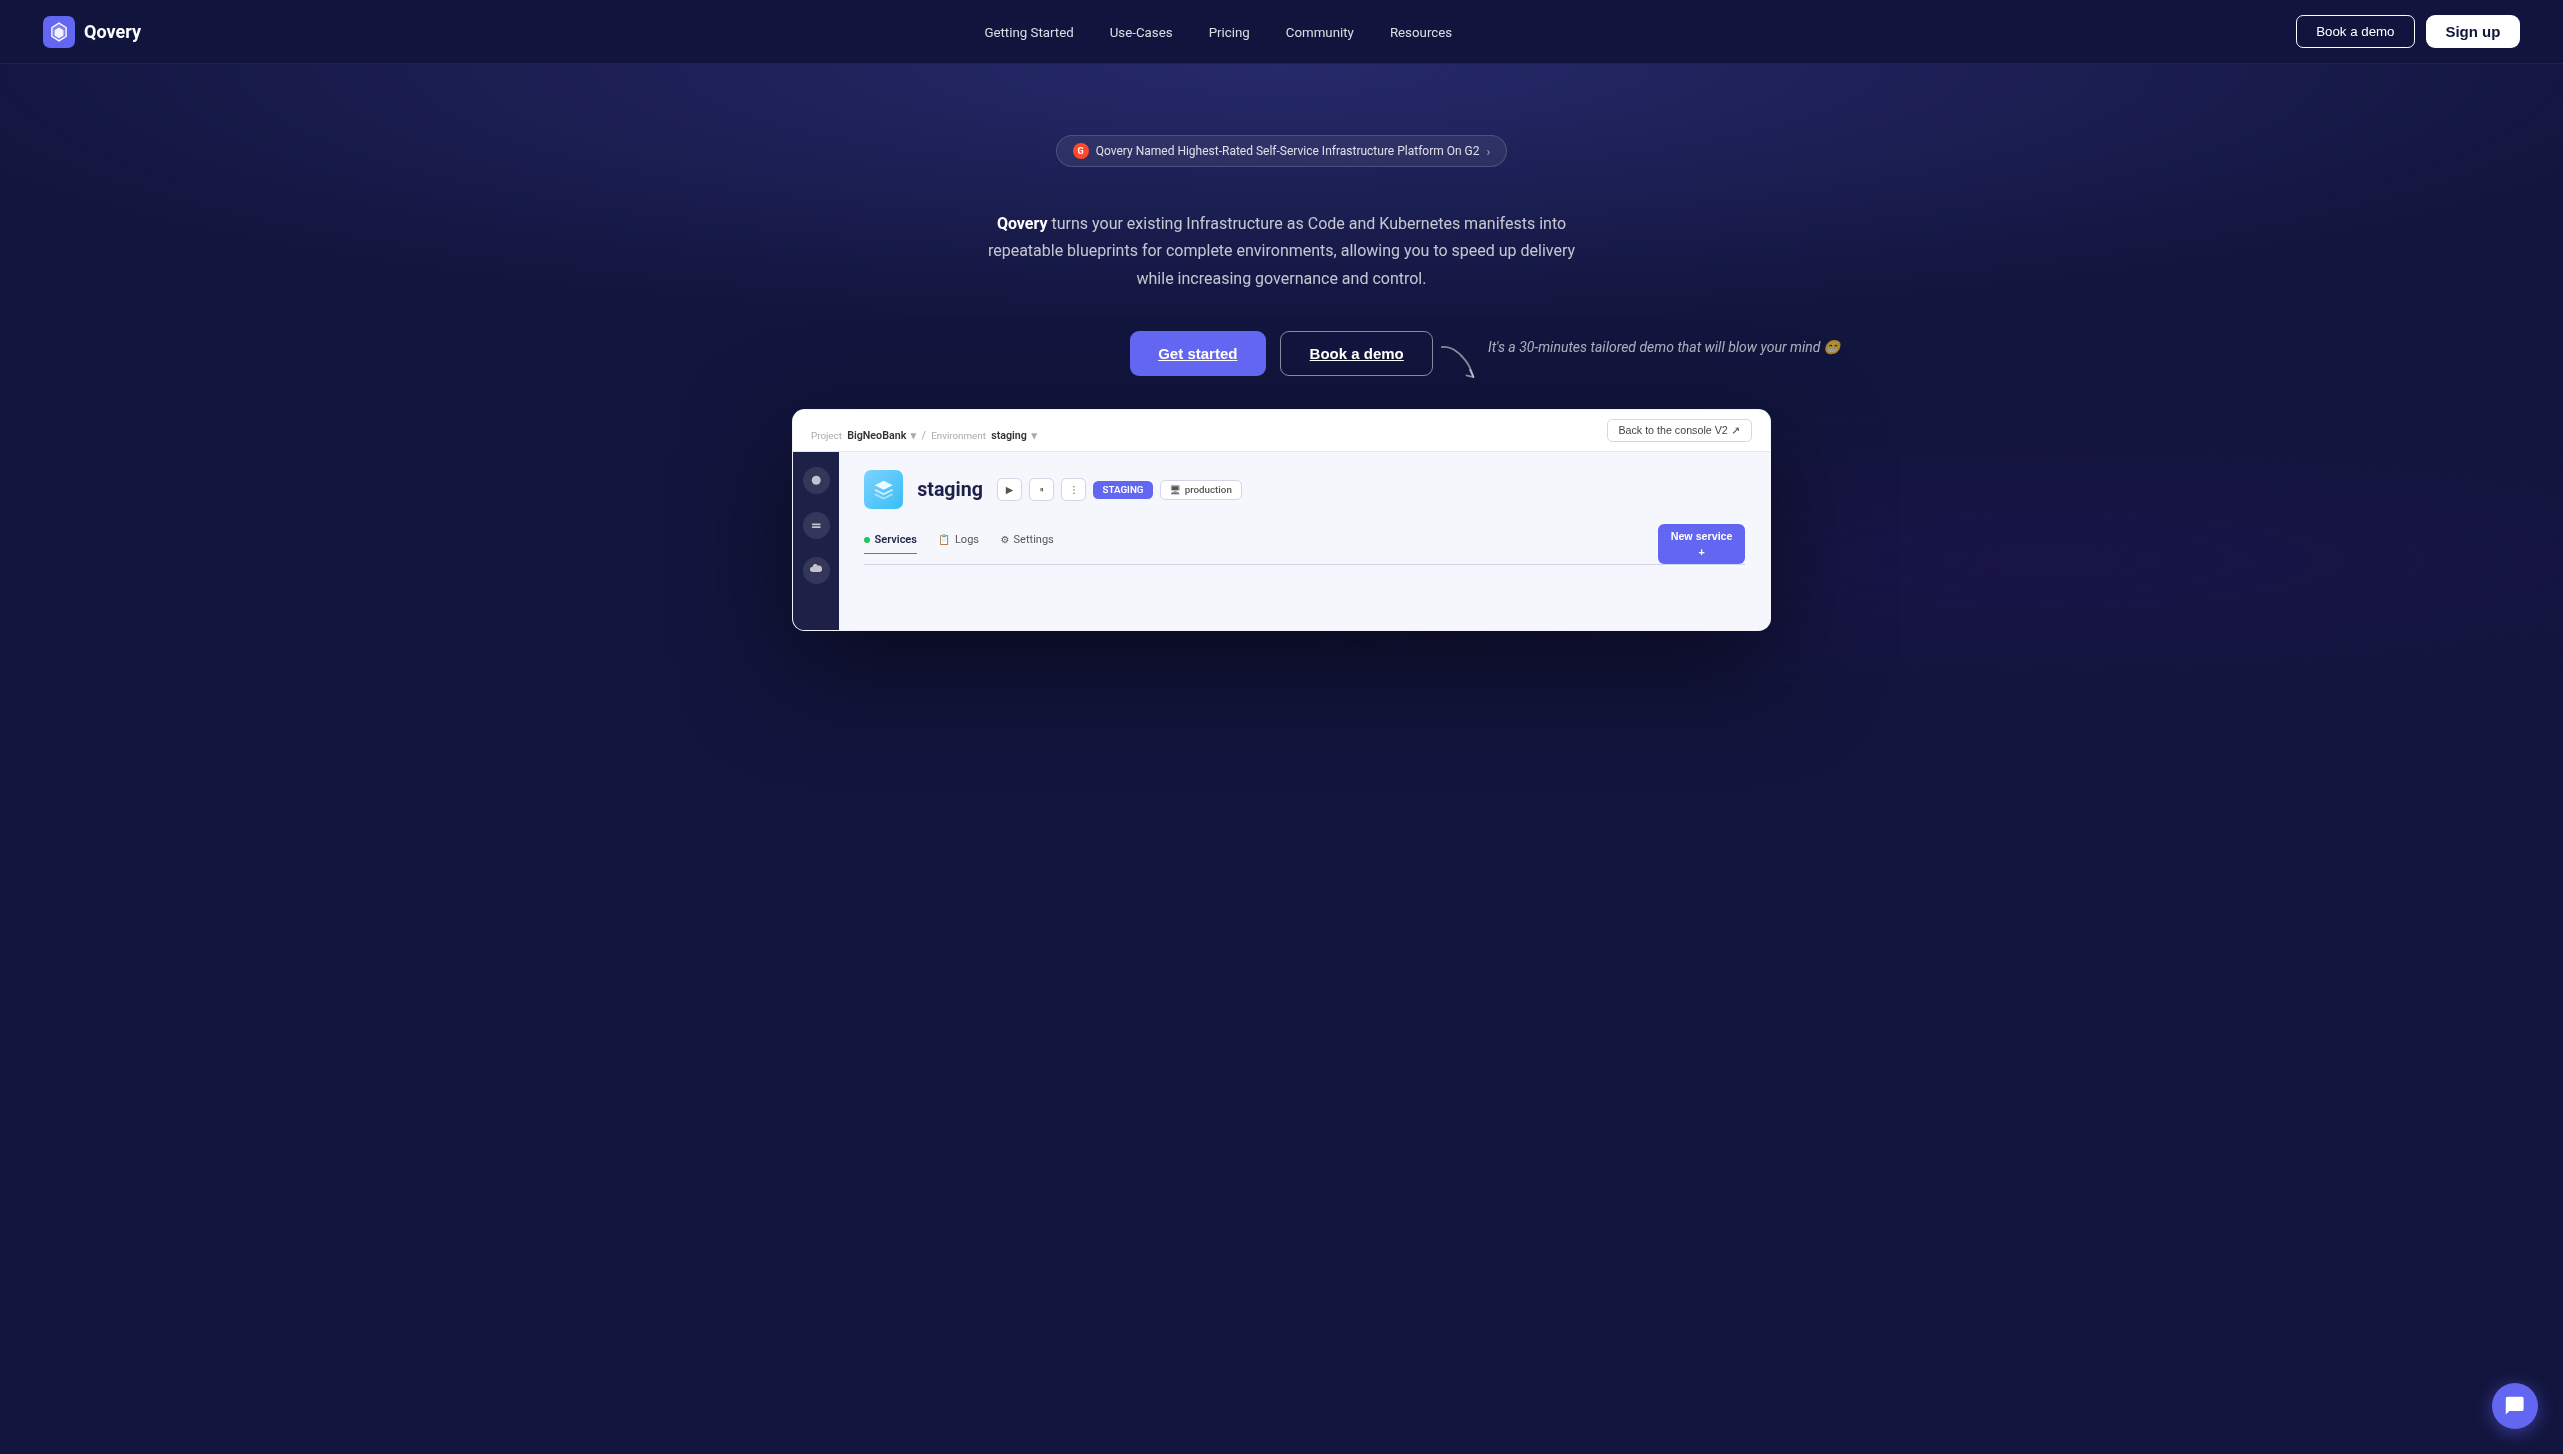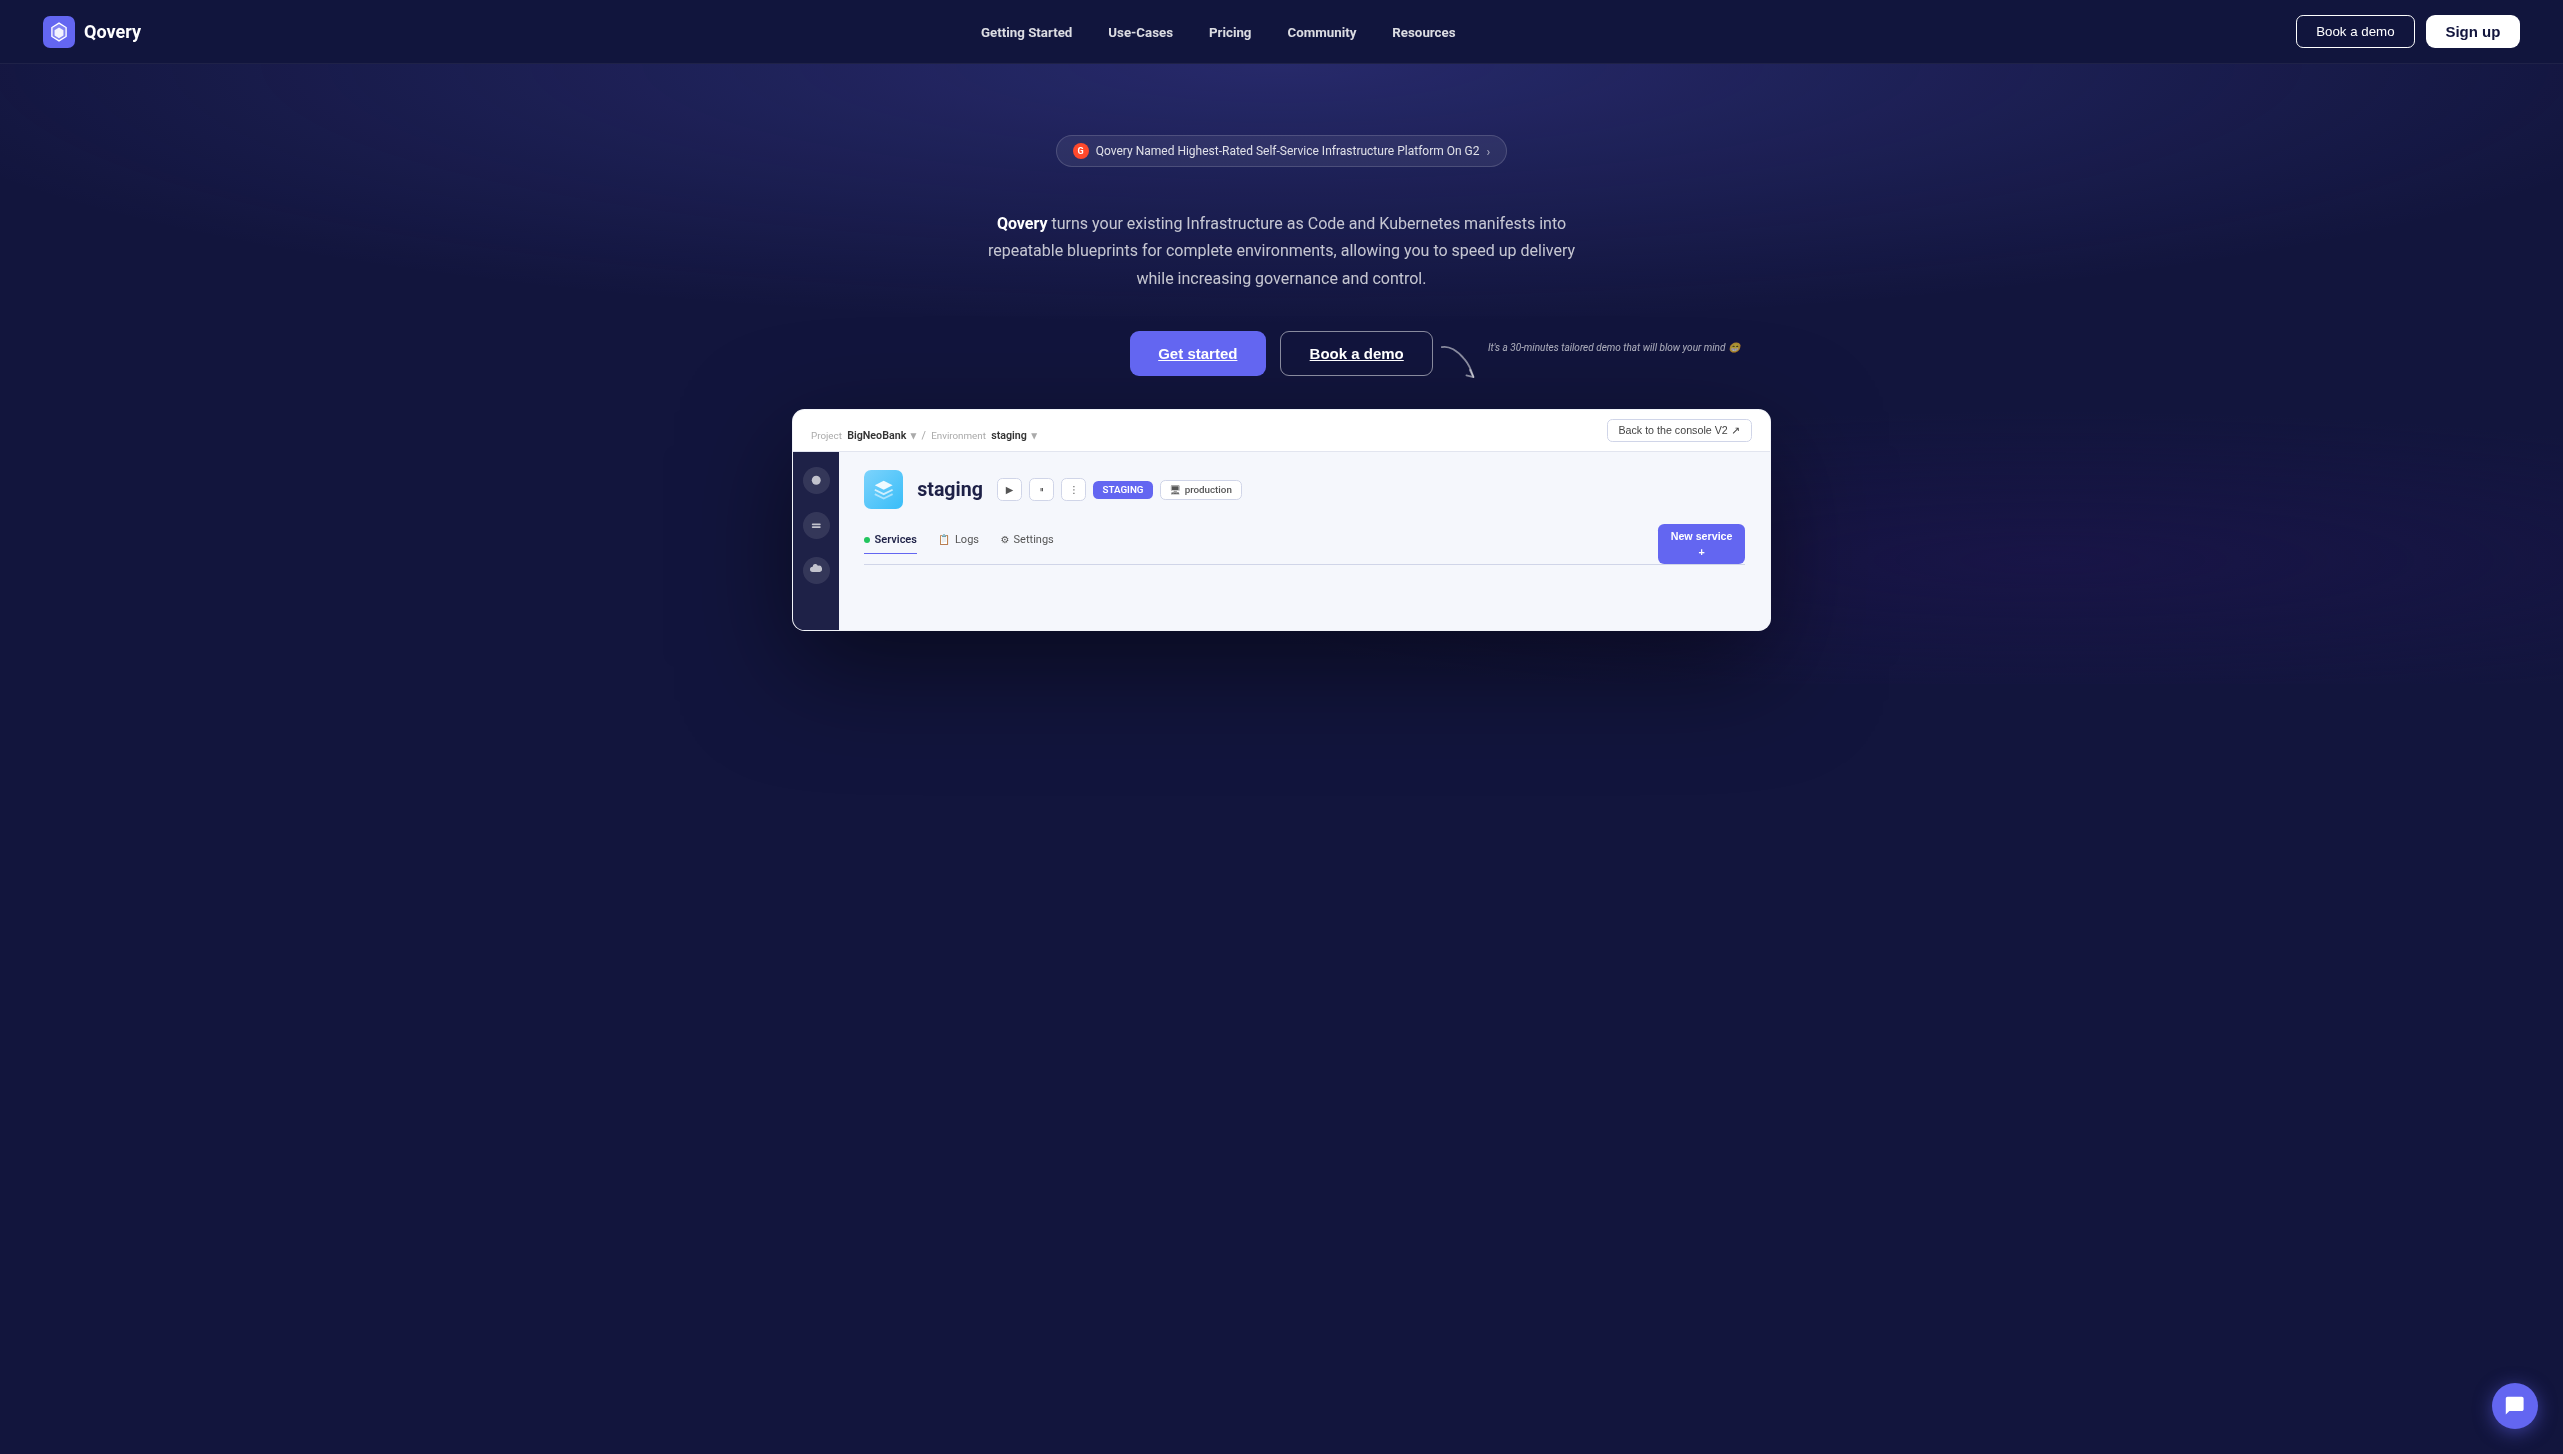--- a/index.html
+++ b/index.html
@@ -45,21 +45,21 @@
       display: flex;
       align-items: center;
       gap: 36px;
       list-style: none;
     }
 
     .nav-links a {
       color: rgba(255,255,255,0.85);
       text-decoration: none;
       font-size: 13.3px;
-      font-weight: 700;
+      font-weight: 400;
       transition: color 0.2s;
     }
 
     .nav-actions {
       display: flex;
       align-items: center;
       gap: 10.7px;
     }
 
     .btn-outline {
@@ -195,21 +195,21 @@
       transform: translateY(-60%);
       margin-left: 7.1px;
       white-space: nowrap;
       display: flex;
       align-items: center;
       gap: 3.6px;
     }
 
     .demo-hint-text {
       font-style: italic;
-      font-size: 10px;
+      font-size: 14px;
       color: rgba(255,255,255,0.65);
     }
 
     .arrow-svg {
       margin-top: 27px;
     }
 
     
     .app-preview {
       width: 90%;

